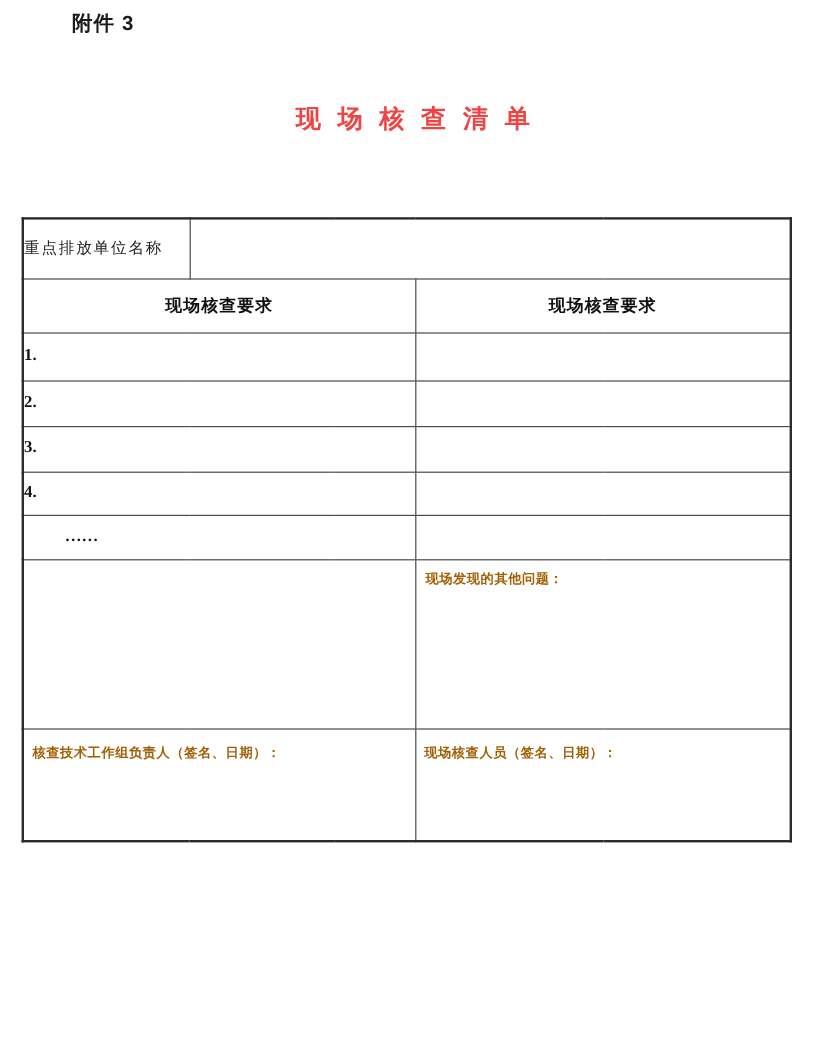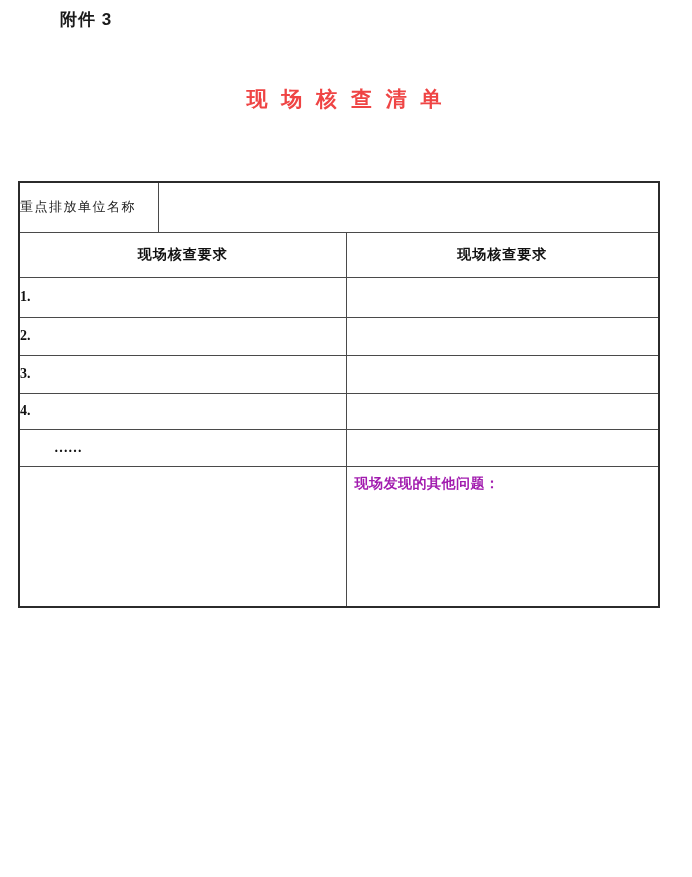--- a/index.html
+++ b/index.html
@@ -75,23 +75,23 @@
     padding-left: 8px;
     vertical-align: middle;
     color: #111111;
   }
   td.item.ellipsis {
     padding-left: 34px;
   }
   td.top-label {
     vertical-align: top;
     font-weight: bold;
-    font-size: 14px;
+    font-size: 11px;
     letter-spacing: 0.5px;
-    color: #a21caf;
+    color: #a16207;
   }
   tr.other-row td.top-label {
     padding: 8px 6px 0 8px;
   }
   tr.sign-row td.top-label {
     padding: 12px 6px 0 7px;
   }
 </style>
 </head>
 <body>
@@ -148,16 +148,20 @@
     <tr style="height:37px">
       <td colspan="3" class="item ellipsis">……</td>
       <td colspan="2"></td>
     </tr>
 
     <tr style="height:141px" class="other-row">
       <td colspan="3"></td>
       <td colspan="2" class="top-label">现场发现的其他问题：</td>
     </tr>
 
+    <tr style="height:94px" class="sign-row">
+      <td colspan="3" class="top-label">核查技术工作组负责人（签名、日期）：</td>
+      <td colspan="2" class="top-label">现场核查人员（签名、日期）：</td>
+    </tr>
   </tbody>
     </table>
 
 </div>
 
 </body></html>

